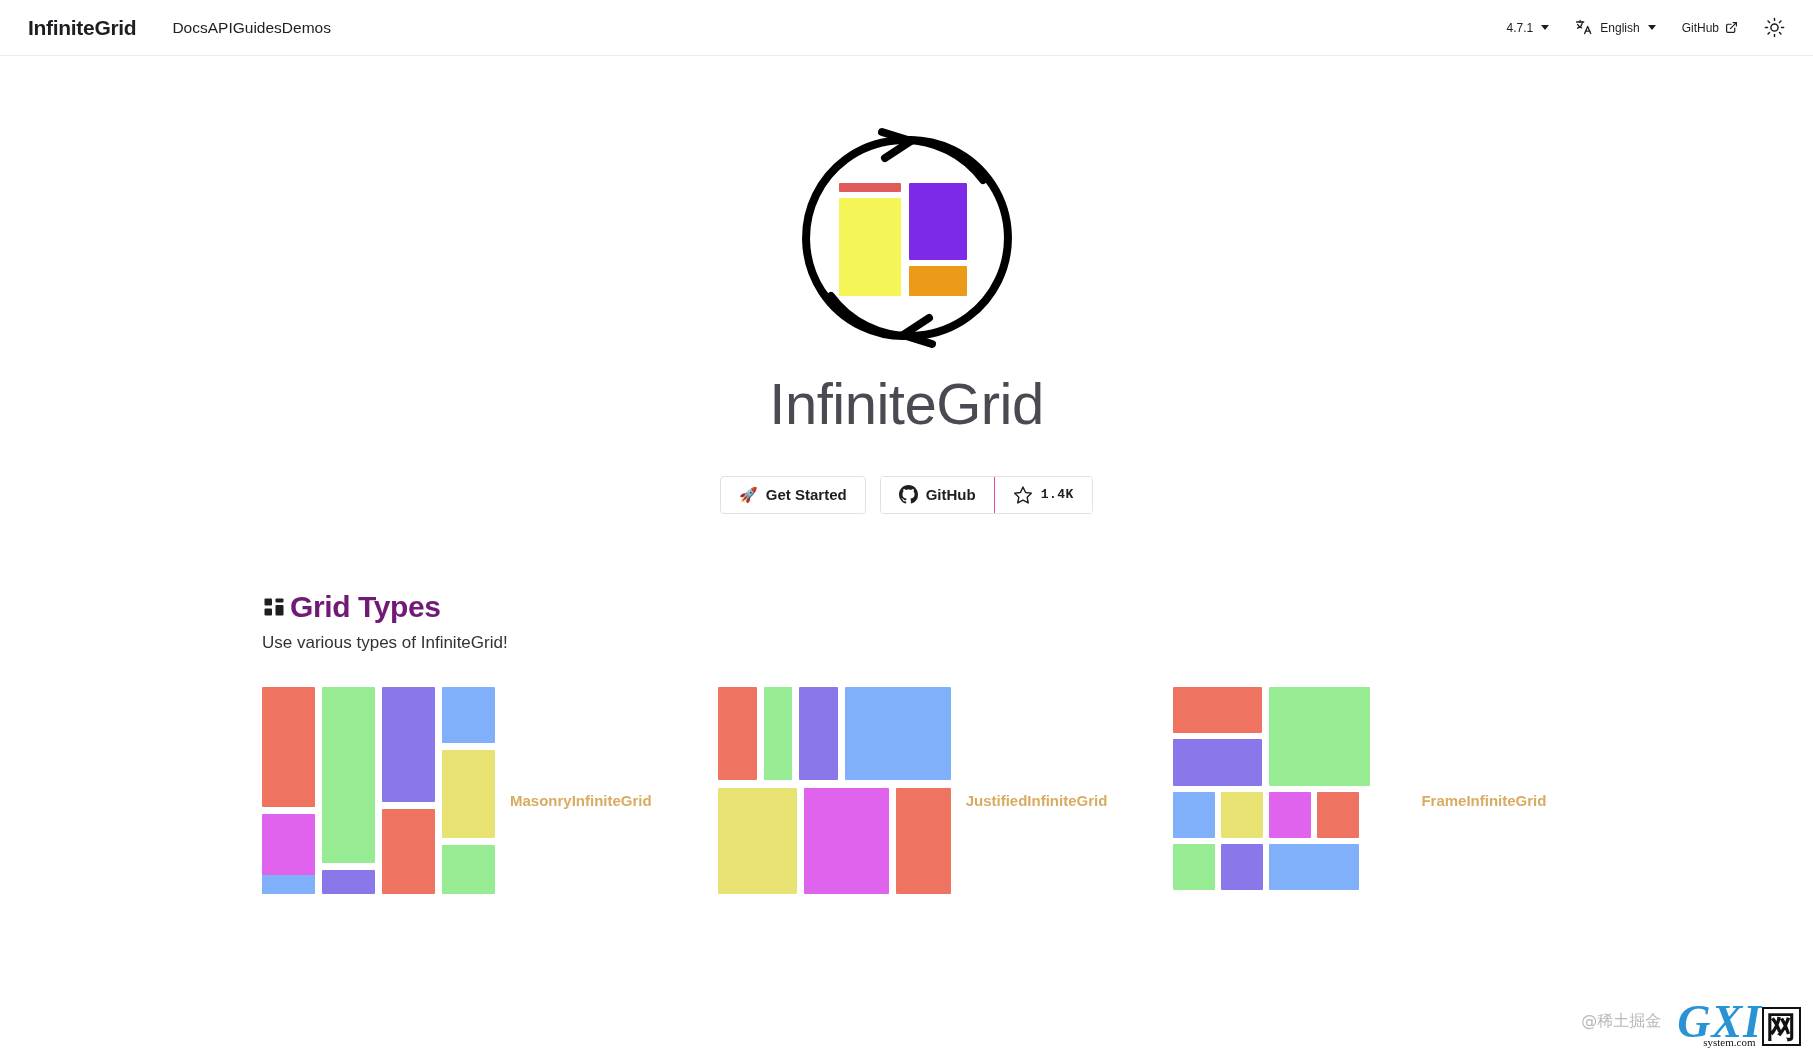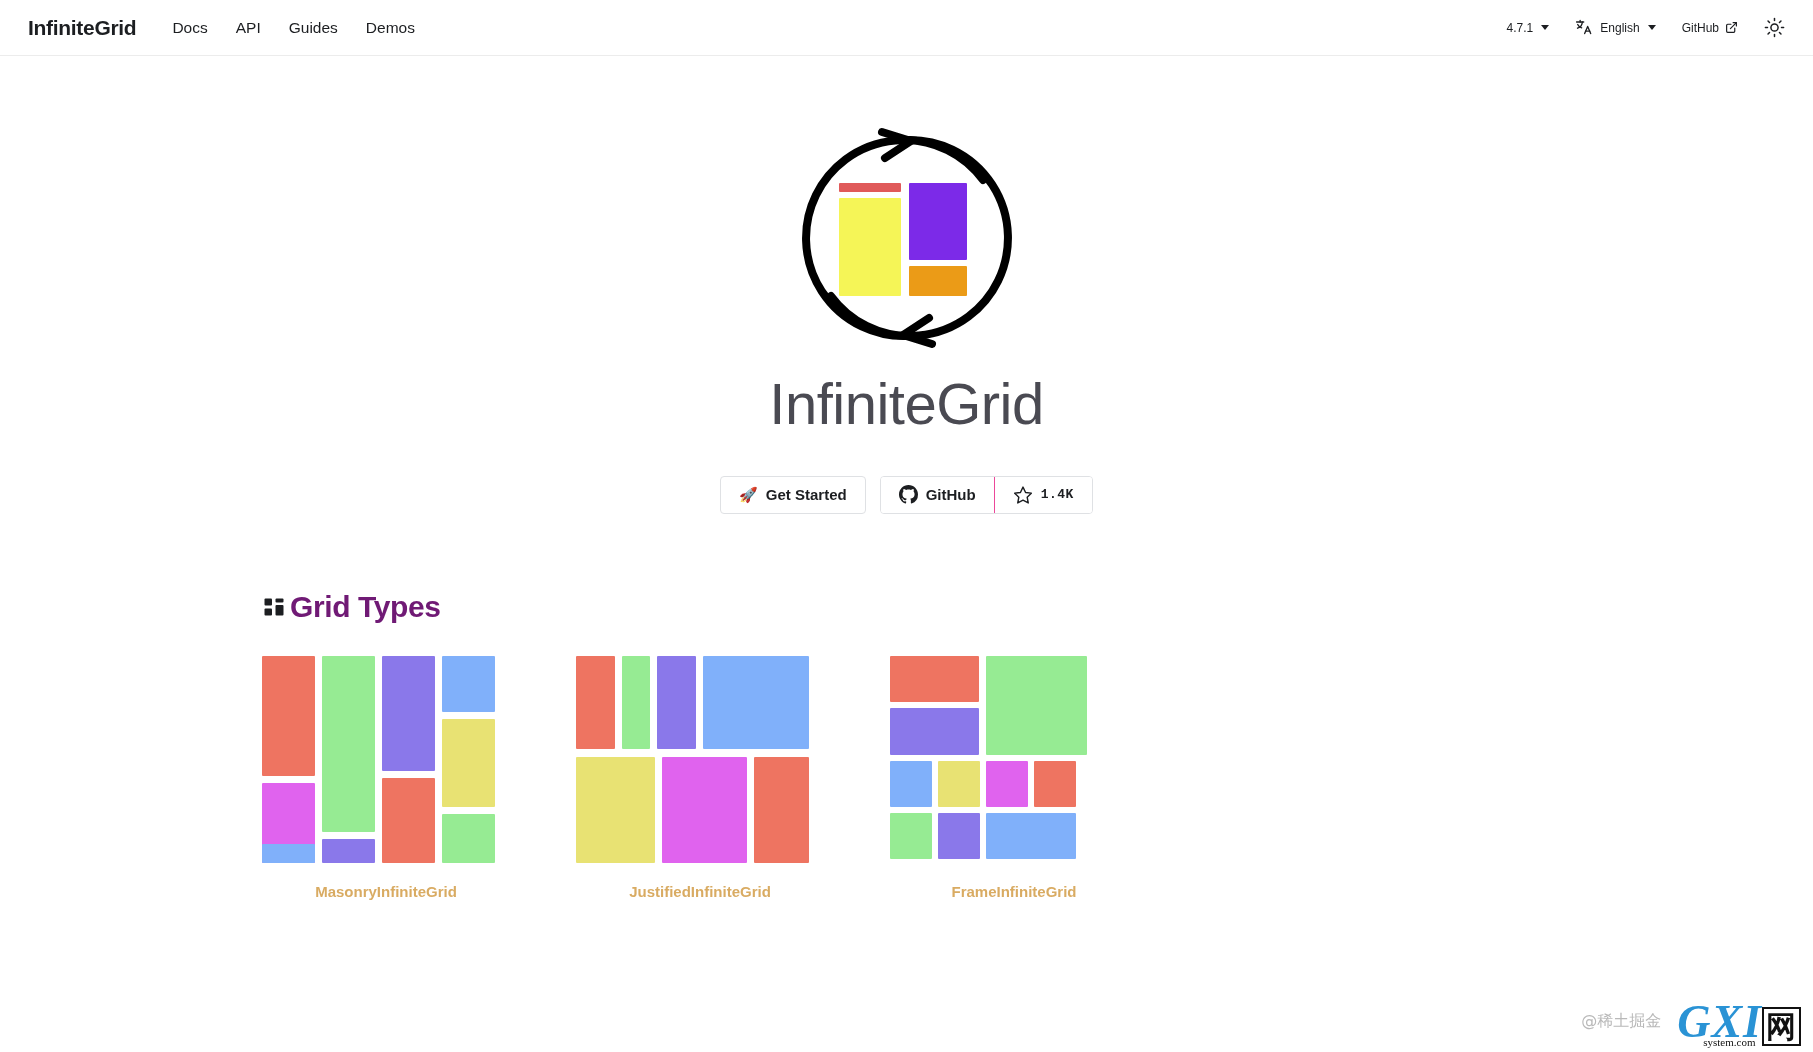--- a/index.html
+++ b/index.html
@@ -27,21 +27,21 @@
   }
   .nav-left { display: flex; align-items: center; gap: 0; }
   .brand {
     font-size: 21px;
     font-weight: 700;
     letter-spacing: -0.3px;
     color: #1c1e21;
     margin-right: 36px;
     white-space: nowrap;
   }
-  .nav-links { display: flex; align-items: center; gap: 28px; }
+  .nav-links { display: flex; align-items: center; }
   .nav-link {
     font-size: 15.5px;
     color: #1c1e21;
     text-decoration: none;
     font-weight: 400;
     white-space: nowrap;
     cursor: pointer;
   }
   .nav-right {
     margin-left: auto;
@@ -153,21 +153,20 @@
     font-weight: 400;
   }
 
   .cards {
     margin-top: 34px;
     display: flex;
     gap: 66px;
   }
   .card {
     display: flex;
-    flex-direction: column;
     align-items: center;
     cursor: pointer;
   }
   .card-demo {
     position: relative;
     width: 248px;
     height: 215px;
     background: #ffffff;
   }
   .tile { position: absolute; border-radius: 1px; }
@@ -337,20 +336,21 @@
     <span>
       <svg class="icon-svg" width="24" height="24" viewBox="0 0 24 24" fill="#1c1e21">
         <rect x="2.5" y="3.5" width="7.5" height="7" rx="1"></rect>
         <rect x="13.5" y="3.5" width="8" height="4" rx="1"></rect>
         <rect x="13.5" y="10" width="8" height="10.5" rx="1"></rect>
         <rect x="2.5" y="13.5" width="7.5" height="7" rx="1"></rect>
       </svg>
     </span>
     <h2 class="section-title">Grid Types</h2>
   </div>
+  <p class="section-sub">Use various types of InfiniteGrid!</p>
 
   <div class="cards">
 
     <div class="card">
       <div class="card-demo">
           <div class="tile" style="left: 0px; top: 0px; width: 53px; height: 120px; background: rgb(238, 116, 97);"></div>
           <div class="tile" style="left: 60px; top: 0px; width: 53px; height: 176px; background: rgb(150, 235, 147);"></div>
           <div class="tile" style="left: 120px; top: 0px; width: 53px; height: 115px; background: rgb(138, 120, 234);"></div>
           <div class="tile" style="left: 180px; top: 0px; width: 53px; height: 56px; background: rgb(128, 176, 250);"></div>
           <div class="tile" style="left: 180px; top: 63px; width: 53px; height: 88px; background: rgb(232, 226, 115);"></div>

